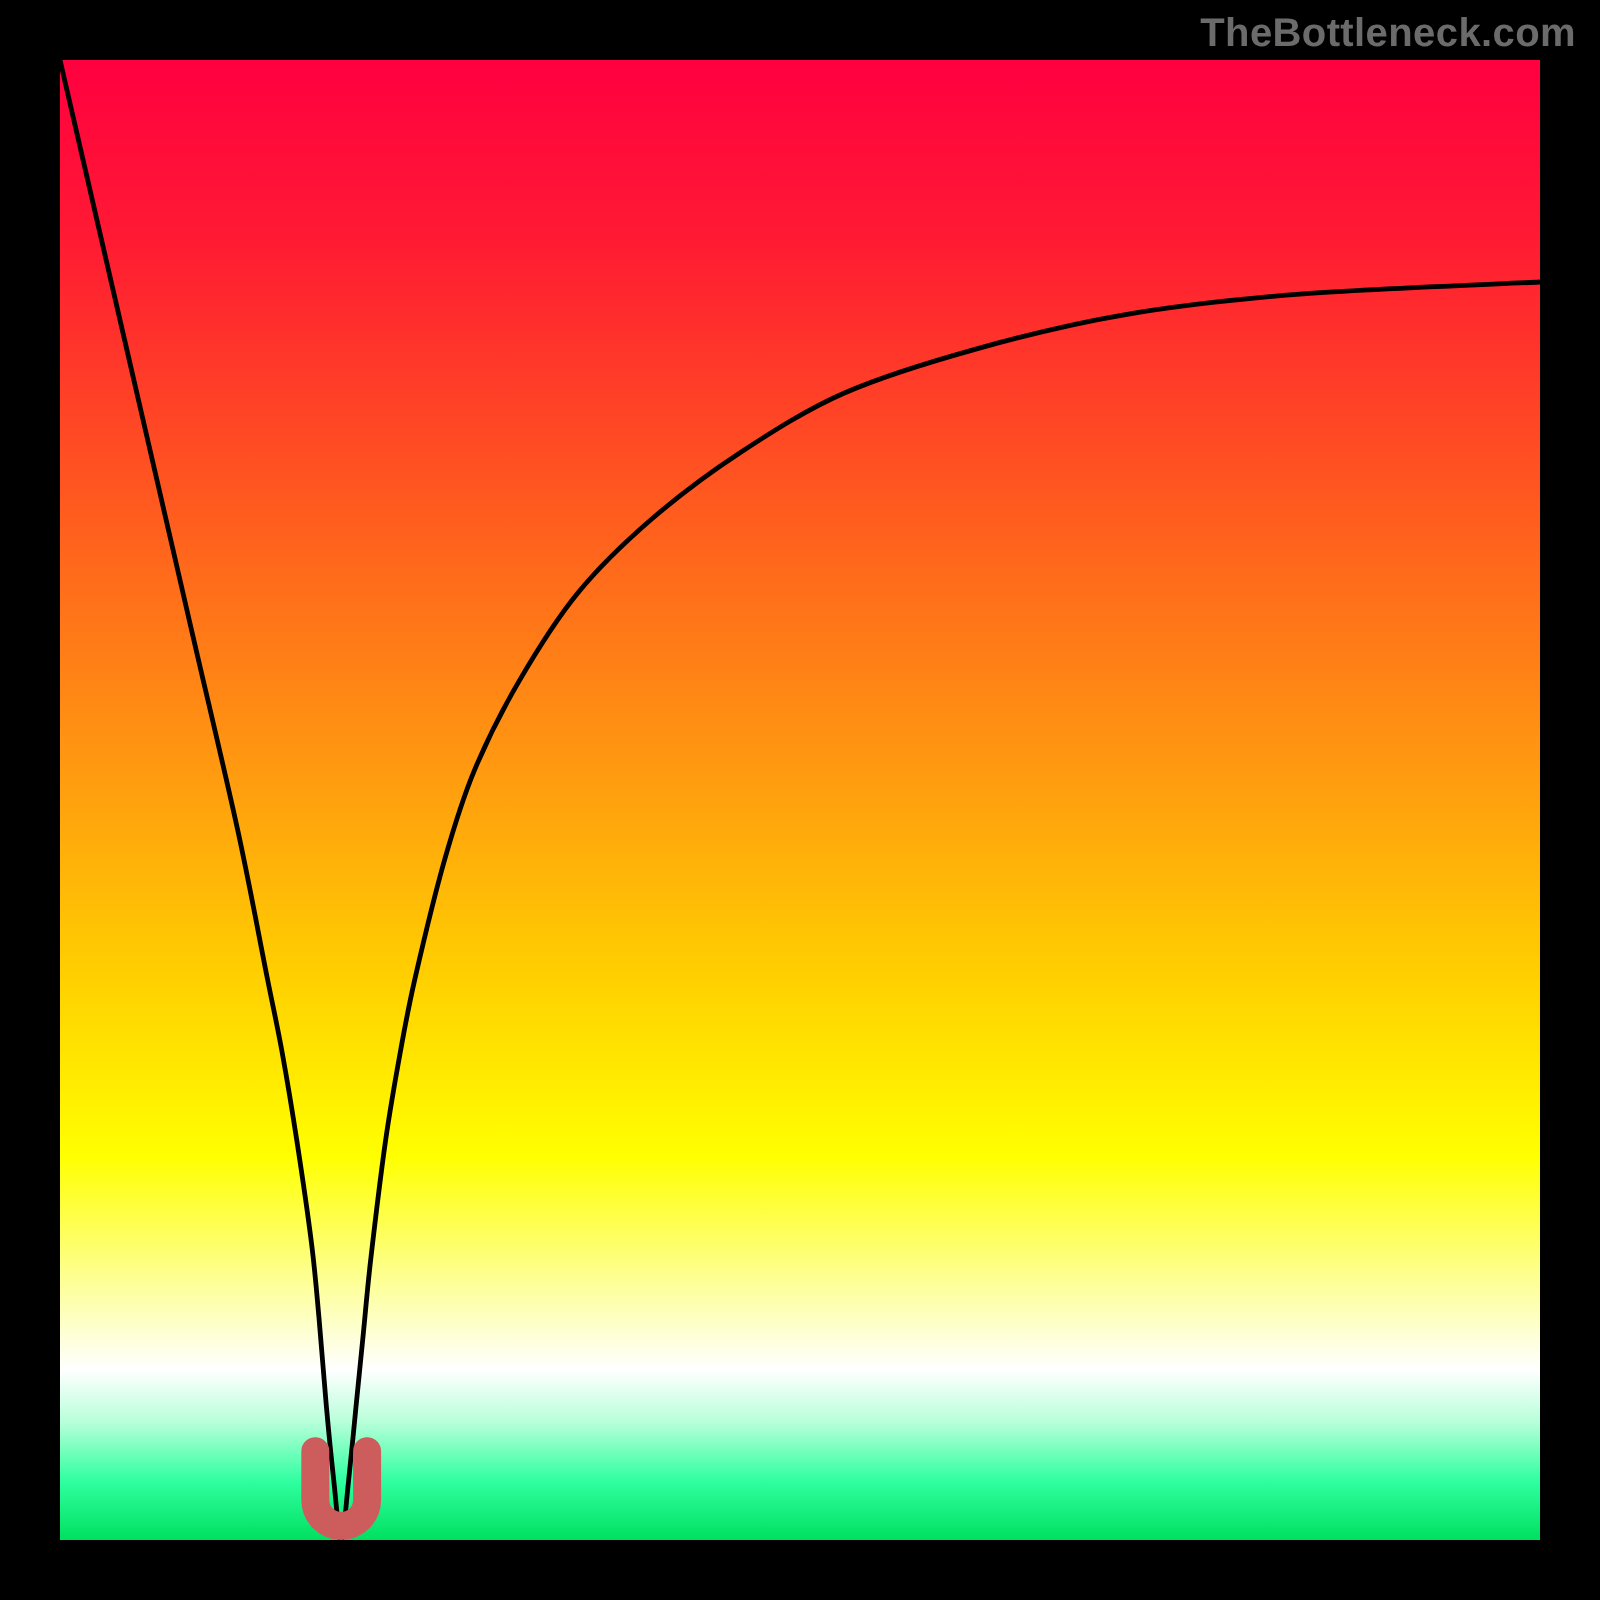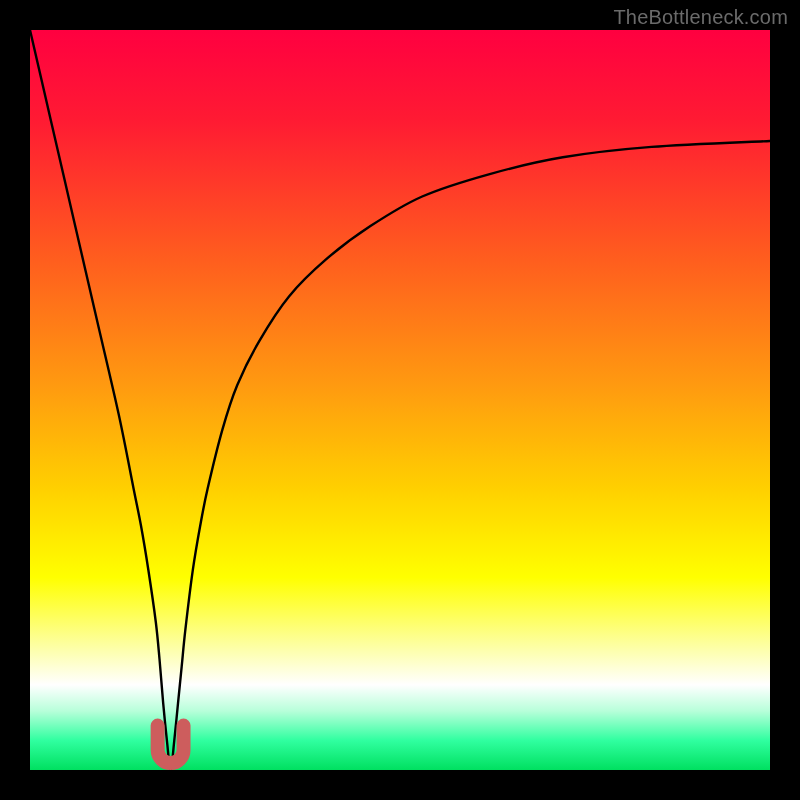--- a/index.html
+++ b/index.html
@@ -40,21 +40,21 @@
     top: 0;
     width: 100%;
     height: 100%;
   }
   .watermark {
     position: absolute;
     top: 6px;
     right: 12px;
     color: #6b6b6b;
     font-size: 20px;
-    font-weight: 400;
+    font-weight: 700;
     letter-spacing: 0.2px;
     user-select: none;
   }
 </style>
 </head>
 <body>
 
 <div class="frame">
   <div class="plot">
     <svg class="gradient" viewBox="0 0 740 740" preserveAspectRatio="none">

